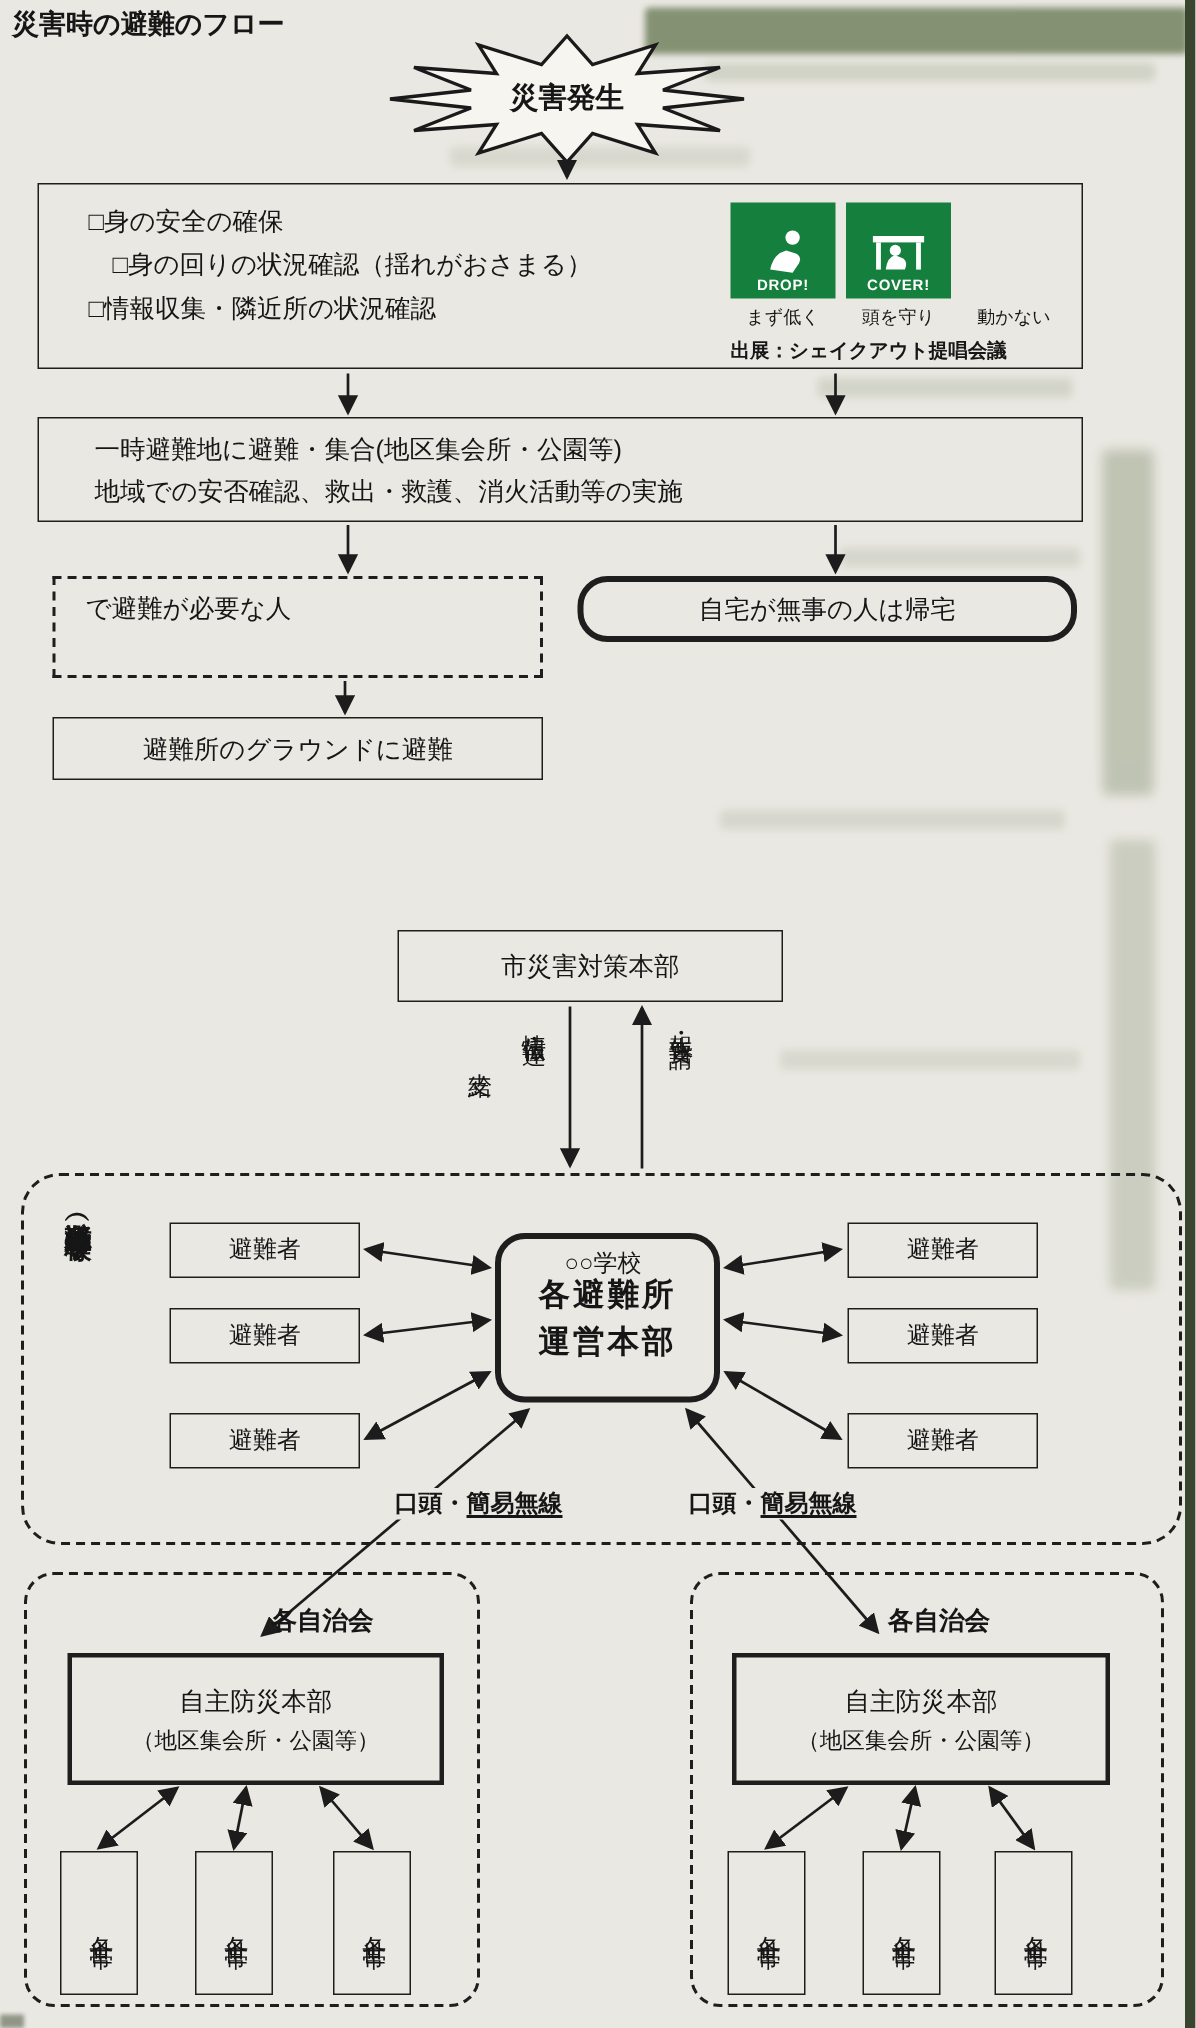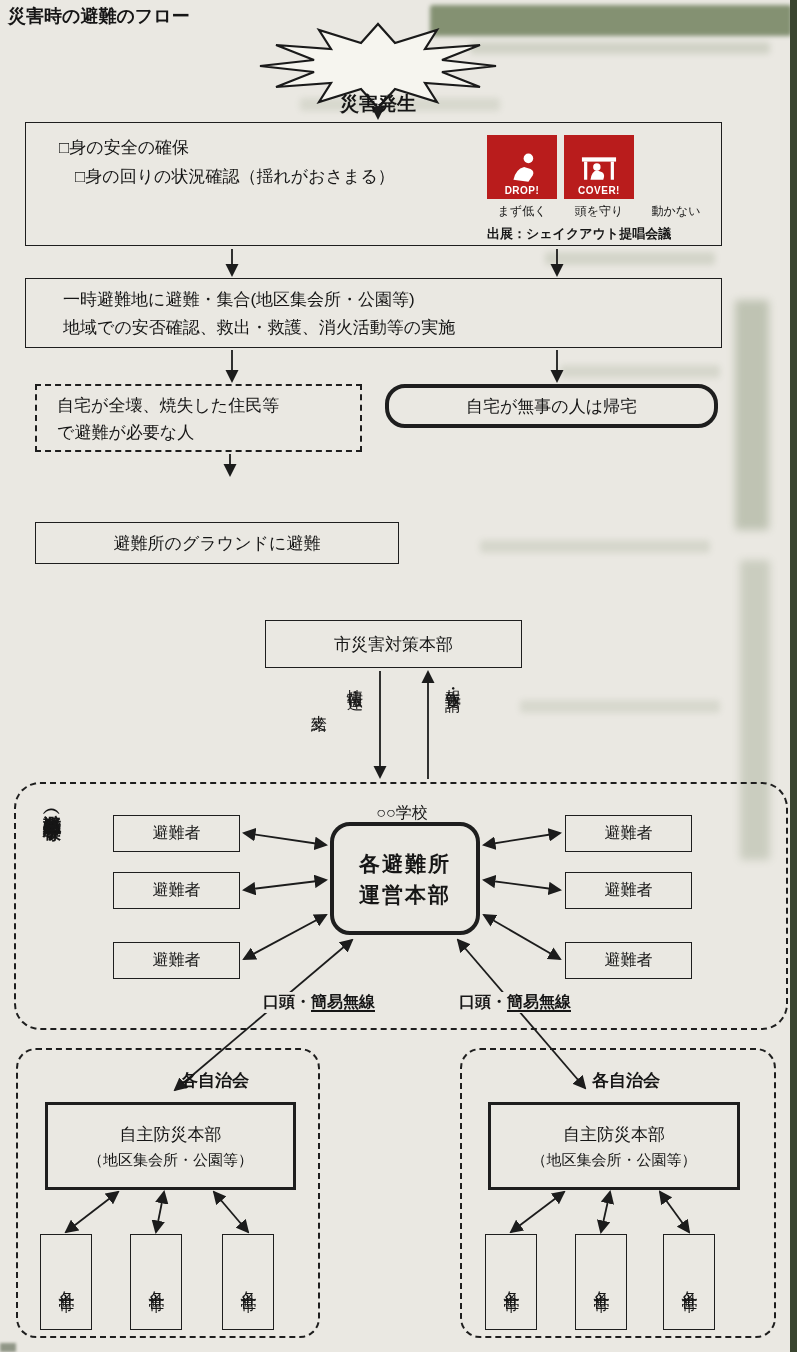--- a/index.html
+++ b/index.html
@@ -13,32 +13,32 @@
   .dashedb { border-style:dashed; border-width:2px; }
   .rounded  { border-radius:26px; }
   .rounded2 { border-radius:20px; }
   .cbox { display:flex; flex-direction:column; align-items:center; justify-content:center; text-align:center; }
   .title { position:absolute; font-weight:bold; font-size:18px; z-index:6; }
   .t17 { font-size:17px; line-height:27px; }
   .overlay { position:absolute; left:0; top:0; z-index:5; pointer-events:none; }
   .overlay line { stroke:#1c1c1c; stroke-width:1.8; }
   .burst { fill:#f6f5ef; stroke:#1a1a1a; stroke-width:2.2; }
   .burst-text { position:absolute; left:330px; top:52px; width:96px; text-align:center;
-                font-size:19px; font-weight:bold; z-index:6;margin-top:39px; }
+                font-size:19px; font-weight:bold; z-index:6; }
   .vtext { writing-mode:vertical-rl; text-orientation:mixed; position:absolute; z-index:6; }
   .comm { position:absolute; z-index:7; background:#eae8e2; font-weight:bold; font-size:16px; padding:0 3px; }
   .uline { text-decoration:underline; text-decoration-thickness:1.5px; text-underline-offset:3px; }
   .assoc { position:absolute; font-weight:bold; font-size:17px; z-index:6; }
   .bleed { position:absolute; z-index:1; background:#5d7048; filter:blur(3px); border-radius:3px; }
   .edge  { position:absolute; right:0; top:0; width:7px; height:100%; background:#3a452f; z-index:8; }
   .corner { position:absolute; left:0; bottom:0; width:16px; height:9px; background:#55604a;
             filter:blur(1.5px); opacity:.6; z-index:8; }
   .so-wrap { position:absolute; left:487px; top:135px; z-index:4; }
   .so-row  { display:flex; gap:7px; }
-  .so-icon { width:70px; height:64px; background:#b91c1c; color:#fff; display:flex; flex-direction:column;
+  .so-icon { width:70px; height:64px; background:#15803d; color:#fff; display:flex; flex-direction:column;
              align-items:center; justify-content:flex-end; padding-bottom:3px; gap:1px; }
   .so-label { font-size:10px; font-weight:bold; letter-spacing:.5px; }
   .so-caps { display:flex; gap:7px; margin-top:4px; }
   .so-caps span { width:70px; text-align:center; font-size:12px; }
   .so-source { margin-top:5px; font-size:13px; font-weight:bold; }
   .hh { font-size:16px; letter-spacing:3px; writing-mode:vertical-rl; text-orientation:mixed; }
   .big { font-size:21px; font-weight:bold; line-height:31px; letter-spacing:2px; }
 </style>
 </head>
 <body>
@@ -103,20 +103,21 @@
       <line x1="610" y1="1192" x2="601" y2="1232" marker-start="url(#ah)" marker-end="url(#ah)"></line>
       <line x1="660" y1="1192" x2="689" y2="1232" marker-start="url(#ah)" marker-end="url(#ah)"></line>
     </g>
   </svg>
 
   <div class="burst-text">災害発生</div>
 
   <div class="box" style="left:25px;top:122px;width:697px;height:124px;">
     <div class="abs t17" style="left:33px;top:11px;">□身の安全の確保</div>
     <div class="abs t17" style="left:49px;top:40px;">□身の回りの状況確認（揺れがおさまる）</div>
+    <div class="abs t17" style="left:33px;top:69px;">□情報収集・隣近所の状況確認</div>
   </div>
 
   <div class="so-wrap">
     <div class="so-row">
       <div class="so-icon">
         <svg width="44" height="32" viewBox="0 0 40 30">
           <circle cx="26" cy="6" r="4.5" fill="#fff"></circle>
           <path d="M12 26 q2 -10 10 -12 l6 2 q4 2 2 6 l-4 6 z" fill="#fff"></path>
         </svg>
         <span class="so-label">DROP!</span>
@@ -139,41 +140,40 @@
     </div>
     <div class="so-source">出展：シェイクアウト提唱会議</div>
   </div>
 
   <div class="box" style="left:25px;top:278px;width:697px;height:70px;">
     <div class="abs t17" style="left:37px;top:7px;">一時避難地に避難・集合(地区集会所・公園等)</div>
     <div class="abs t17" style="left:37px;top:35px;">地域での安否確認、救出・救護、消火活動等の実施</div>
   </div>
 
   <div class="box dashedb" style="left:35px;top:384px;width:327px;height:68px;padding:6px 0 0 20px;">
-    <div class="t17">自宅が全壊、焼失した住民等</div>
     <div class="t17">で避難が必要な人</div>
   </div>
   <div class="box thick cbox" style="left:385px;top:384px;width:333px;height:44px;">
     <div class="t17">自宅が無事の人は帰宅</div>
   </div>
-  <div class="box cbox" style="left:35px;top:478px;width:364px;height:42px;margin-top:44px;">
+  <div class="box cbox" style="left:35px;top:478px;width:327px;height:42px;">
     <div class="t17">避難所のグラウンドに避難</div>
   </div>
 
   <div class="box cbox" style="left:265px;top:620px;width:257px;height:48px;">
     <div class="t17">市災害対策本部</div>
   </div>
 
   <div class="vtext" style="left:308px;top:702px;font-size:16px;letter-spacing:2px;">支給</div>
   <div class="vtext" style="left:344px;top:676px;font-size:16px;letter-spacing:2px;">情報伝達・</div>
   <div class="vtext" style="left:442px;top:676px;font-size:16px;letter-spacing:2px;">報告・要請</div>
 
   <div class="box dashedb rounded" style="left:14px;top:782px;width:774px;height:248px;"></div>
   <div class="vtext" style="left:40px;top:800px;font-size:18px;font-weight:bold;letter-spacing:1px;">避難所（小中学校等）</div>
-  <div class="abs" style="left:352px;top:803px;width:100px;text-align:center;font-size:16px;z-index:6;">○○学校</div>
+  <div class="abs" style="left:352px;top:832px;width:100px;text-align:center;font-size:16px;z-index:6;">○○学校</div>
 
   <div class="box thick cbox" style="left:330px;top:822px;width:150px;height:113px;background:#eae8e2;">
     <div class="big">各避難所</div>
     <div class="big">運営本部</div>
   </div>
 
   <div class="box cbox" style="left:113px;top:815px;width:127px;height:37px;background:#eae8e2;">
       <div style="font-size:16px;">避難者</div>
     </div>
   <div class="box cbox" style="left:113px;top:872px;width:127px;height:37px;background:#eae8e2;">

